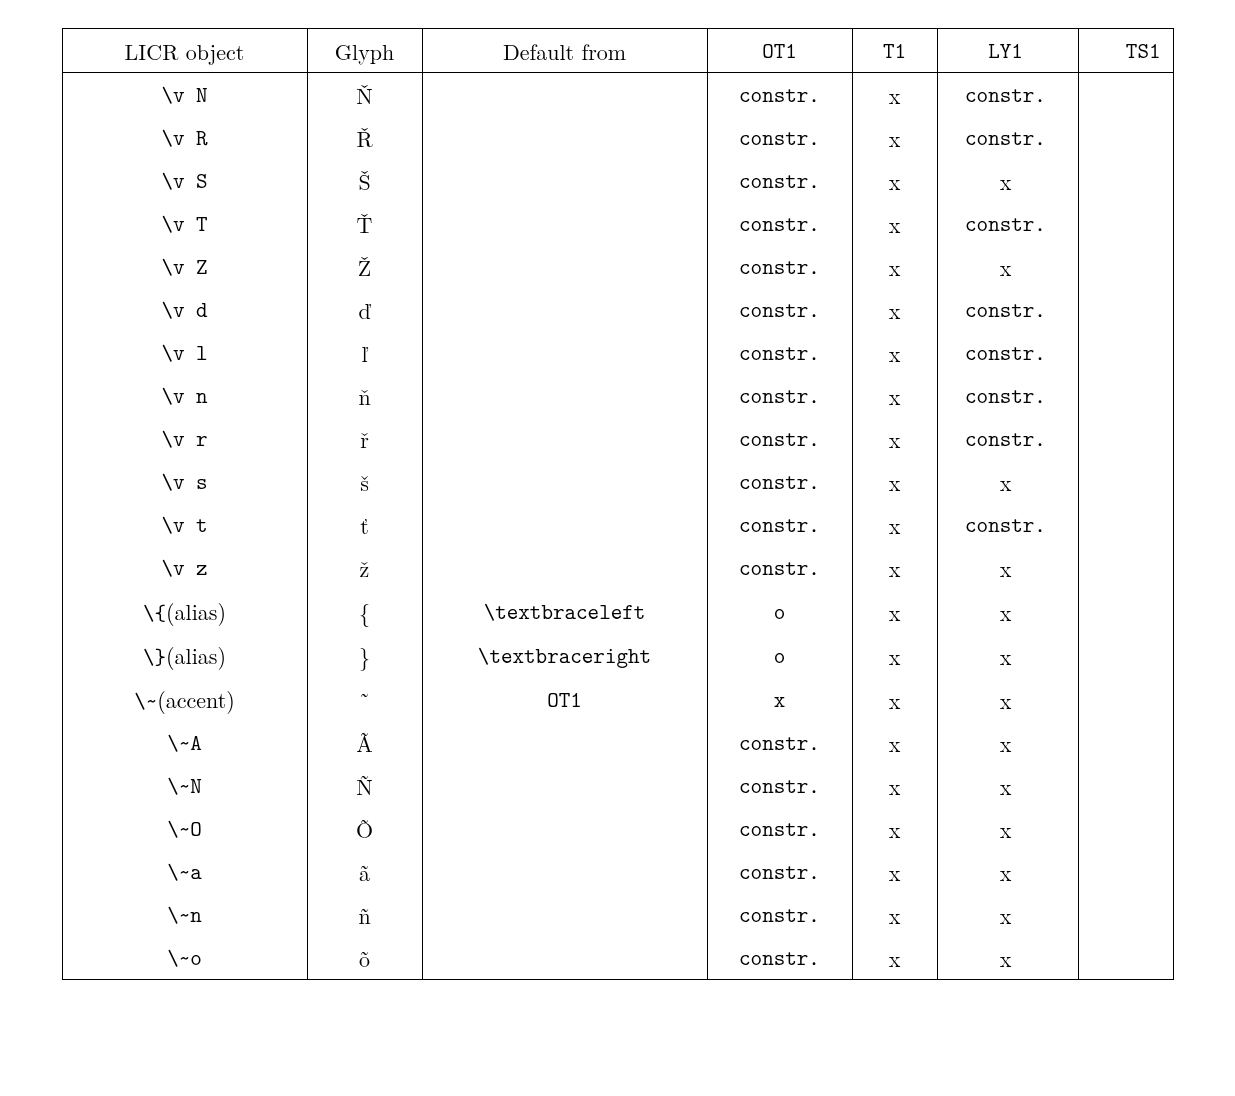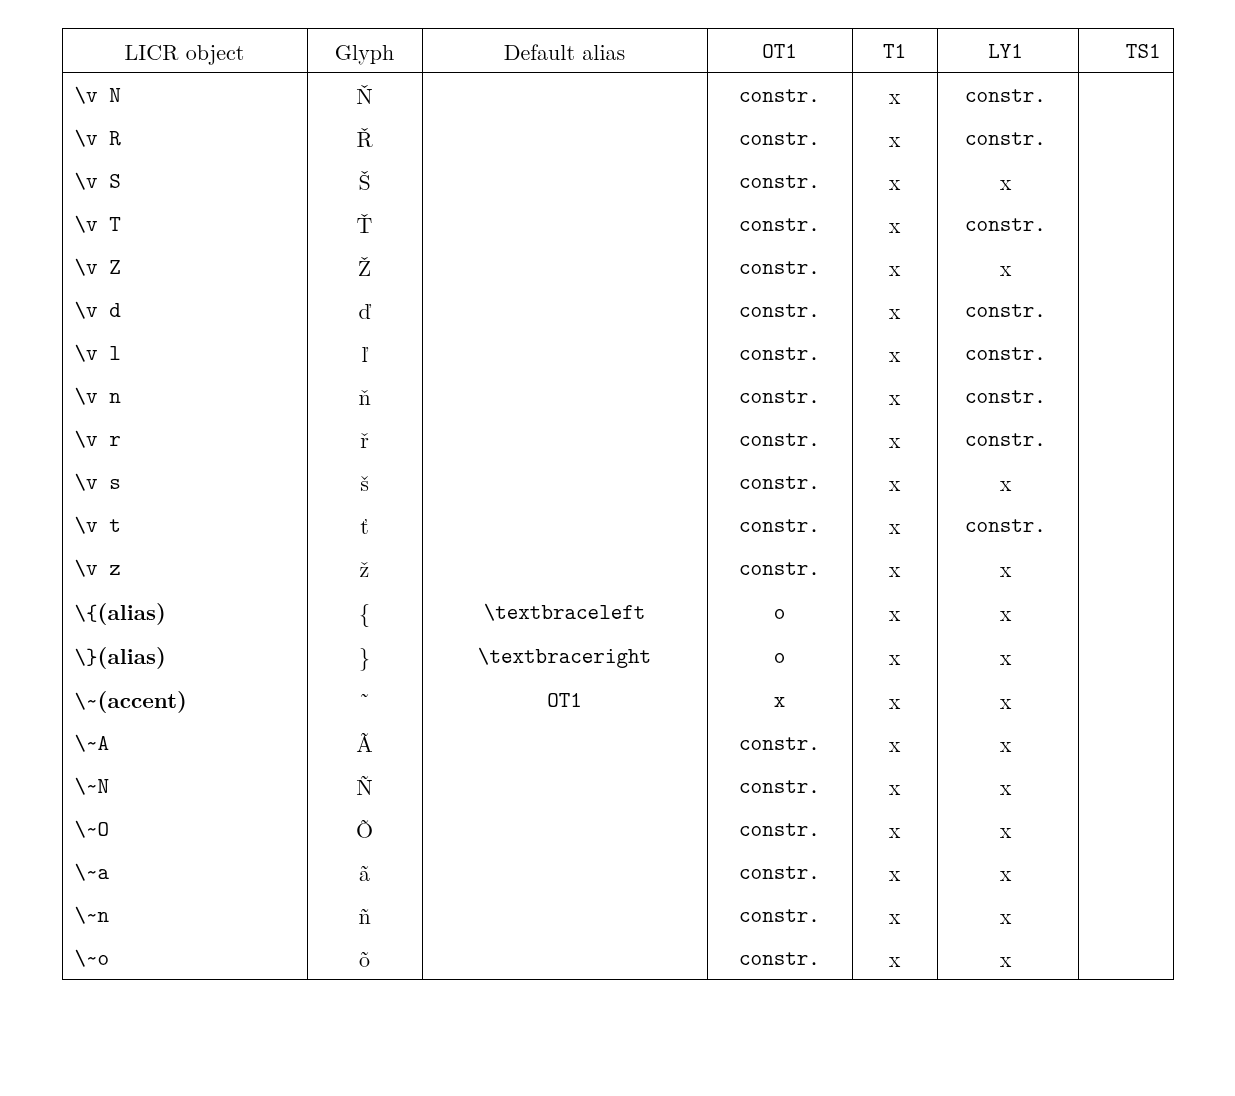--- a/index.html
+++ b/index.html
@@ -36,35 +36,35 @@
   }
   .col-licr { width: 220px; }
   .col-glyph { width: 90px; text-align: center; }
   .col-default { width: 260px; text-align: center; }
   .col-ot1 { width: 120px; text-align: center; }
   .col-t1 { width: 60px; text-align: center; }
   .col-ly1 { width: 120px; text-align: center; padding-left: 8px; }
   .col-ts1 { width: 70px; text-align: right; }
   .licr-cell {
     display: flex;
-    justify-content: flex-start;
+    justify-content: center;
     align-items: baseline;
   }
   .licr-cmd { font-family: "Latin Modern Mono","Courier New",monospace; white-space: pre; }
-  .licr-note { font-family: "Latin Modern Roman", Georgia, serif; font-weight: bold; }
+  .licr-note { font-family: "Latin Modern Roman", Georgia, serif; }
 </style>
 </head>
 <body>
 
 <table>
   <thead>
     <tr>
       <th class="col-licr serif">LICR object</th>
       <th class="col-glyph serif">Glyph</th>
-      <th class="col-default serif">Default alias</th>
+      <th class="col-default serif">Default from</th>
       <th class="col-ot1 mono">OT1</th>
       <th class="col-t1 mono">T1</th>
       <th class="col-ly1 mono">LY1</th>
       <th class="col-ts1 mono">TS1</th>
     </tr>
   </thead>
   <tbody id="tbody">
       <tr>
         <td class="col-licr">
           <div class="licr-cell">

